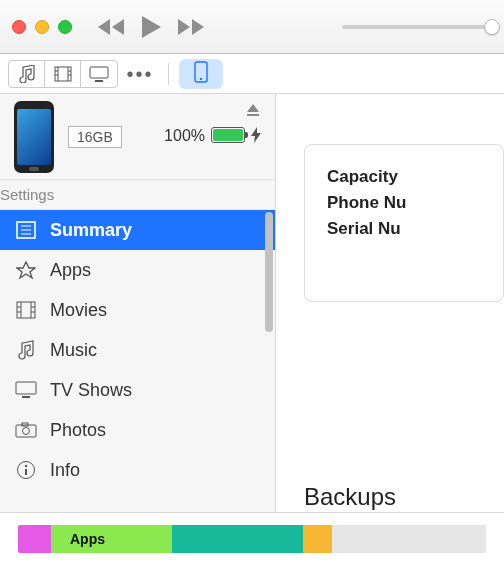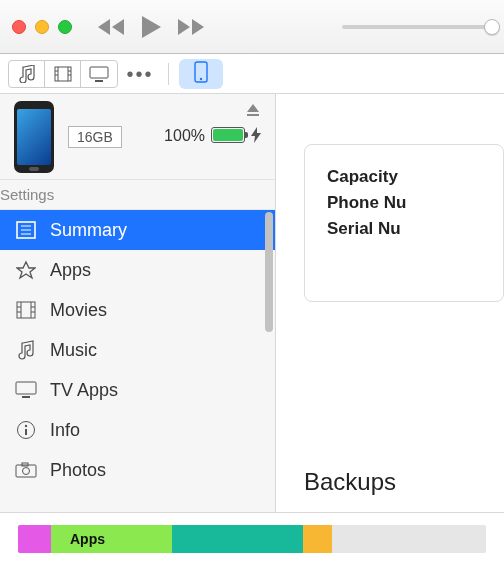--- a/index.html
+++ b/index.html
@@ -60,28 +60,28 @@
   .battery::after{ content:""; position:absolute; right:-4px; top:4px; width:3px; height:6px; background:#555; border-radius:0 2px 2px 0;}
   .battery .fill { position:absolute; left:1px; top:1px; bottom:1px; right:1px; background:#35c759; border-radius:2px;}
   .bolt { color:#555; }
   .eject-btn { position:absolute; top:8px; right:14px; color:#888; }
 
   
   .sect-label { padding:6px 0; color:#888; font-size:15px; border-bottom:1px solid #e9e9e9;}
   .list { position:relative; }
   .list-scroll { position:absolute; right:2px; top:2px; width:8px; height:120px; background:#c2c2c2; border-radius:4px; }
   .row { display:flex; align-items:center; gap:12px; height:40px; padding:0 14px; font-size:18px; color:#333; }
-  .row.sel { background:#1f74ff; color:#fff; }
+  .row.sel { background:#1f74ff; color:#fff;font-weight:bold; }
   .row.sel svg, .row.sel .ico { color:#fff; }
   .ico { width:24px; display:flex; justify-content:center; color:#555; }
 
   
   .panel { margin:50px 0 0 28px; border:1px solid #dcdcdc; border-radius:8px; padding:22px 0 56px 22px; width:200px; }
   .panel .line { font-size:17px; font-weight:600; color:#222; margin-bottom:6px; white-space:nowrap;}
-  .backups-title { position:absolute; bottom:16px; left:28px; font-size:24px; color:#222; }
+  .backups-title { position:absolute; bottom:1px; left:28px; font-size:24px; color:#222; }
 
   
   .storage { height:54px; background:#fff; border-top:1px solid #d8d8d8; padding:12px 18px; }
   .storage-bar { height:28px; display:flex; border-radius:2px; overflow:hidden; background:#e6e6e6; position:relative;}
   .seg { height:100%; }
   .seg-label { position:absolute; left:52px; top:0; bottom:0; display:flex; align-items:center; font-size:14px; font-weight:600; color:#111;}
 </style>
 </head>
 <body>
 
@@ -226,43 +226,43 @@
         <span>Music</span>
       </div>
 
       <div class="row">
         <span class="ico">
           <svg width="22" height="18" viewBox="0 0 22 18">
               <rect x="1" y="1" width="20" height="12" rx="1" fill="none" stroke="#555"></rect>
               <line x1="7" y1="16" x2="15" y2="16" stroke="#555" stroke-width="2"></line>
             </svg>
         </span>
-        <span>TV Apps</span>
+        <span>TV Shows</span>
+      </div>
+
+      <div class="row">
+        <span class="ico">
+          <svg width="22" height="16" viewBox="0 0 22 16">
+              <rect x="1" y="3" width="20" height="12" rx="1" fill="none" stroke="#555"></rect>
+              <rect x="7" y="1" width="6" height="3" fill="none" stroke="#555"></rect>
+              <circle cx="11" cy="9" r="3.5" fill="none" stroke="#555"></circle>
+            </svg>
+        </span>
+        <span>Photos</span>
       </div>
 
       <div class="row">
         <span class="ico">
           <svg width="20" height="20" viewBox="0 0 20 20">
               <circle cx="10" cy="10" r="8.5" fill="none" stroke="#555"></circle>
               <circle cx="10" cy="6" r="1.2" fill="#555"></circle>
               <line x1="10" y1="9" x2="10" y2="15" stroke="#555" stroke-width="2"></line>
             </svg>
         </span>
         <span>Info</span>
-      </div>
-
-      <div class="row">
-        <span class="ico">
-          <svg width="22" height="16" viewBox="0 0 22 16">
-              <rect x="1" y="3" width="20" height="12" rx="1" fill="none" stroke="#555"></rect>
-              <rect x="7" y="1" width="6" height="3" fill="none" stroke="#555"></rect>
-              <circle cx="11" cy="9" r="3.5" fill="none" stroke="#555"></circle>
-            </svg>
-        </span>
-        <span>Photos</span>
       </div>
     </div>
   </div>
 
   <div class="content">
     <div class="panel">
       <div class="line">Capacity</div>
       <div class="line">Phone Nu</div>
       <div class="line">Serial Nu</div>
     </div>

